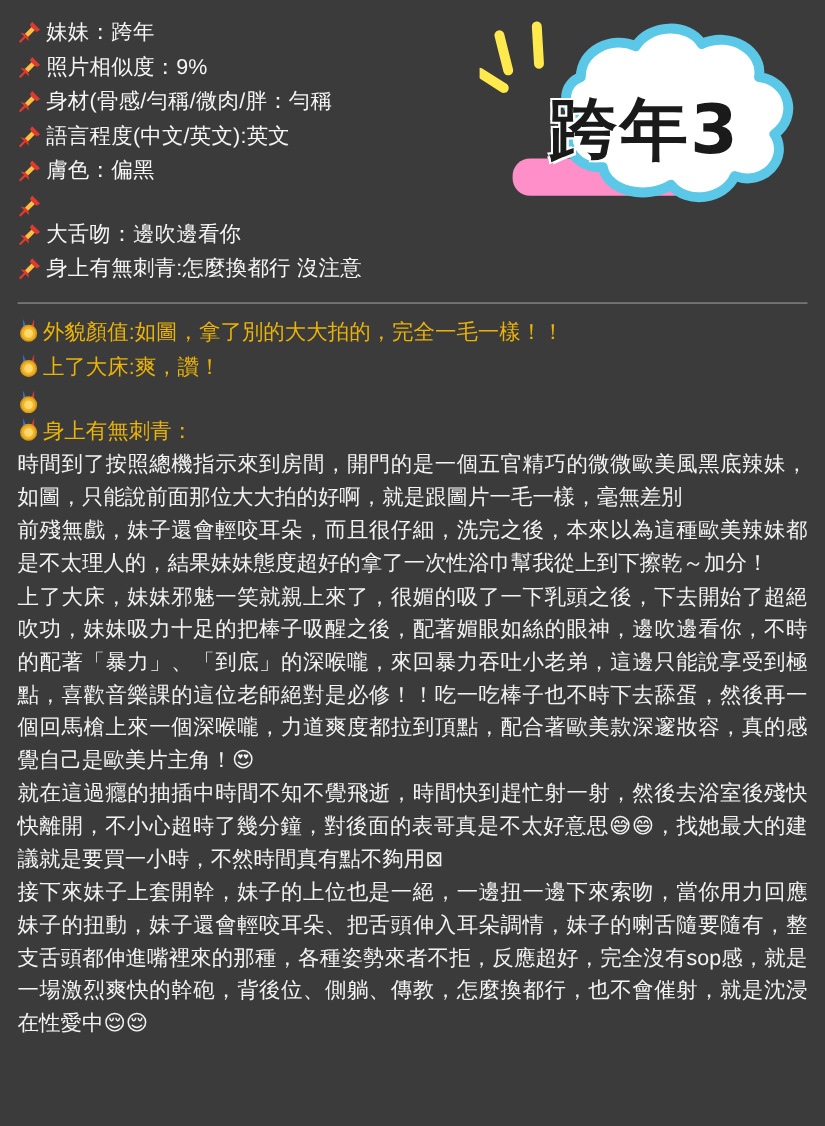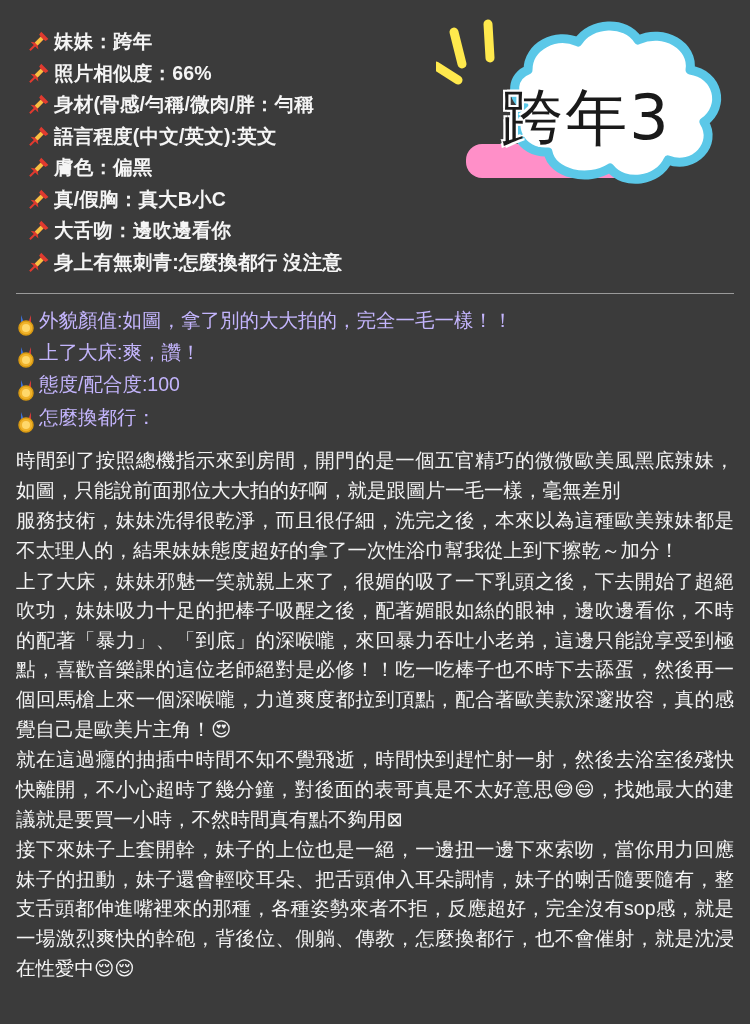--- a/index.html
+++ b/index.html
@@ -20,24 +20,23 @@
     background: #3b3b3b;
     box-sizing: border-box;
     padding: 14px 16px 8px 16px;
     color: #f2f2f2;
   }
 
   
   .spec-list {
     position: relative;
     z-index: 2;
-    margin: 12px;
+    margin: 0;
     padding: 0;
     list-style: none;
-    font-weight: bold;
   }
   .spec-item {
     display: flex;
     align-items: flex-start;
     font-size: 19.5px;
     line-height: 1.62;
     color: #f5f5f5;
     letter-spacing: 0.2px;
   }
   .pin-icon {
@@ -61,37 +60,37 @@
   }
 
   
   .rating-list {
     margin: 0;
     padding: 0;
     list-style: none;
   }
   .rating-item {
     display: flex;
-    align-items: flex-end;
+    align-items: flex-start;
     font-size: 19.5px;
     line-height: 1.66;
-    color: #c4b5fd;
+    color: #eab308;
   }
   .medal-icon {
     flex: 0 0 auto;
     width: 20px;
     height: 22px;
     margin-right: 3px;
     margin-top: 3px;
   }
   .medal-icon svg { display: block; }
 
   
   .review-body {
-    margin-top: 13px;
+    margin-top: 0;
   }
   .review-para {
     font-size: 19.5px;
     line-height: 1.52;
     margin: 0 0 1px 0;
     color: #f3f3f3;
     text-align: justify;
     letter-spacing: 0px;
   }
 
@@ -107,21 +106,21 @@
   }
   .sticker svg { display: block; }
   .sticker-text {
     position: absolute;
     left: 0;
     right: 0;
     top: 58px;
     text-align: center;
     font-family: "DejaVu Sans", sans-serif;
     font-size: 62px;
-    font-weight: normal;
+    font-weight: bold;
     color: #1a1a1a;
     letter-spacing: 2px;
     text-shadow:
       -2px -2px 0 #fff, 2px -2px 0 #fff,
       -2px 2px 0 #fff, 2px 2px 0 #fff;
   }
 </style>
 </head>
 <body>
 
@@ -164,21 +163,21 @@
       </span>
       <span>妹妹：跨年</span>
     </li>
     <li class="spec-item">
       <span class="pin-icon">
         <svg width="22" height="22" viewBox="0 0 22 22" xmlns="http://www.w3.org/2000/svg">
           <path d="M13.2 1.8 L20.4 9 L17.6 11 L15.4 9.6 L9.6 15.4 L10.4 19.6 L7.2 16.4 L2.6 21 L1.2 19.6 L5.8 15 L2.6 11.8 L6.8 12.6 L12.6 6.8 L11.2 4.6 Z" fill="#e03a2f"></path>
           <path d="M12.6 6.8 L15.4 9.6 L9.6 15.4 L6.8 12.6 Z" fill="#f5c242"></path>
         </svg>
       </span>
-      <span>照片相似度：66%</span>
+      <span>照片相似度：9%</span>
     </li>
     <li class="spec-item">
       <span class="pin-icon">
         <svg width="22" height="22" viewBox="0 0 22 22" xmlns="http://www.w3.org/2000/svg">
           <path d="M13.2 1.8 L20.4 9 L17.6 11 L15.4 9.6 L9.6 15.4 L10.4 19.6 L7.2 16.4 L2.6 21 L1.2 19.6 L5.8 15 L2.6 11.8 L6.8 12.6 L12.6 6.8 L11.2 4.6 Z" fill="#e03a2f"></path>
           <path d="M12.6 6.8 L15.4 9.6 L9.6 15.4 L6.8 12.6 Z" fill="#f5c242"></path>
         </svg>
       </span>
       <span>身材(骨感/勻稱/微肉/胖：勻稱</span>
     </li>
@@ -200,21 +199,20 @@
       </span>
       <span>膚色：偏黑</span>
     </li>
     <li class="spec-item">
       <span class="pin-icon">
         <svg width="22" height="22" viewBox="0 0 22 22" xmlns="http://www.w3.org/2000/svg">
           <path d="M13.2 1.8 L20.4 9 L17.6 11 L15.4 9.6 L9.6 15.4 L10.4 19.6 L7.2 16.4 L2.6 21 L1.2 19.6 L5.8 15 L2.6 11.8 L6.8 12.6 L12.6 6.8 L11.2 4.6 Z" fill="#e03a2f"></path>
           <path d="M12.6 6.8 L15.4 9.6 L9.6 15.4 L6.8 12.6 Z" fill="#f5c242"></path>
         </svg>
       </span>
-      <span>真/假胸：真大B小C</span>
     </li>
     <li class="spec-item">
       <span class="pin-icon">
         <svg width="22" height="22" viewBox="0 0 22 22" xmlns="http://www.w3.org/2000/svg">
           <path d="M13.2 1.8 L20.4 9 L17.6 11 L15.4 9.6 L9.6 15.4 L10.4 19.6 L7.2 16.4 L2.6 21 L1.2 19.6 L5.8 15 L2.6 11.8 L6.8 12.6 L12.6 6.8 L11.2 4.6 Z" fill="#e03a2f"></path>
           <path d="M12.6 6.8 L15.4 9.6 L9.6 15.4 L6.8 12.6 Z" fill="#f5c242"></path>
         </svg>
       </span>
       <span>大舌吻：邊吹邊看你</span>
     </li>
@@ -256,36 +254,35 @@
     </li>
     <li class="rating-item">
       <span class="medal-icon">
         <svg width="20" height="22" viewBox="0 0 20 22" xmlns="http://www.w3.org/2000/svg">
           <path d="M5 1 L8 9 L5 9 Z" fill="#3b6fd4"></path>
           <path d="M15 1 L12 9 L15 9 Z" fill="#d43b3b"></path>
           <circle cx="10" cy="14" r="7" fill="#f1b32b" stroke="#d99a12" stroke-width="1.5"></circle>
           <circle cx="10" cy="14" r="4" fill="#ffd86b"></circle>
         </svg>
       </span>
-      <span>態度/配合度:100</span>
-    </li>
-    <li class="rating-item">
-      <span class="medal-icon">
-        <svg width="20" height="22" viewBox="0 0 20 22" xmlns="http://www.w3.org/2000/svg">
-          <path d="M5 1 L8 9 L5 9 Z" fill="#3b6fd4"></path>
-          <path d="M15 1 L12 9 L15 9 Z" fill="#d43b3b"></path>
-          <circle cx="10" cy="14" r="7" fill="#f1b32b" stroke="#d99a12" stroke-width="1.5"></circle>
-          <circle cx="10" cy="14" r="4" fill="#ffd86b"></circle>
-        </svg>
-      </span>
-      <span>怎麼換都行：</span>
+    </li>
+    <li class="rating-item">
+      <span class="medal-icon">
+        <svg width="20" height="22" viewBox="0 0 20 22" xmlns="http://www.w3.org/2000/svg">
+          <path d="M5 1 L8 9 L5 9 Z" fill="#3b6fd4"></path>
+          <path d="M15 1 L12 9 L15 9 Z" fill="#d43b3b"></path>
+          <circle cx="10" cy="14" r="7" fill="#f1b32b" stroke="#d99a12" stroke-width="1.5"></circle>
+          <circle cx="10" cy="14" r="4" fill="#ffd86b"></circle>
+        </svg>
+      </span>
+      <span>身上有無刺青：</span>
     </li>
   </ul>
 
   <div class="review-body">
     <p class="review-para">時間到了按照總機指示來到房間，開門的是一個五官精巧的微微歐美風黑底辣妹，如圖，只能說前面那位大大拍的好啊，就是跟圖片一毛一樣，毫無差別</p>
-    <p class="review-para">服務技術，妹妹洗得很乾淨，而且很仔細，洗完之後，本來以為這種歐美辣妹都是不太理人的，結果妹妹態度超好的拿了一次性浴巾幫我從上到下擦乾～加分！</p>
+    <p class="review-para">前殘無戲，妹子還會輕咬耳朵，而且很仔細，洗完之後，本來以為這種歐美辣妹都是不太理人的，結果妹妹態度超好的拿了一次性浴巾幫我從上到下擦乾～加分！</p>
     <p class="review-para">上了大床，妹妹邪魅一笑就親上來了，很媚的吸了一下乳頭之後，下去開始了超絕吹功，妹妹吸力十足的把棒子吸醒之後，配著媚眼如絲的眼神，邊吹邊看你，不時的配著「暴力」、「到底」的深喉嚨，來回暴力吞吐小老弟，這邊只能說享受到極點，喜歡音樂課的這位老師絕對是必修！！吃一吃棒子也不時下去舔蛋，然後再一個回馬槍上來一個深喉嚨，力道爽度都拉到頂點，配合著歐美款深邃妝容，真的感覺自己是歐美片主角！😍</p>
     <p class="review-para">就在這過癮的抽插中時間不知不覺飛逝，時間快到趕忙射一射，然後去浴室後殘快快離開，不小心超時了幾分鐘，對後面的表哥真是不太好意思😅😄，找她最大的建議就是要買一小時，不然時間真有點不夠用⊠</p>
     <p class="review-para">接下來妹子上套開幹，妹子的上位也是一絕，一邊扭一邊下來索吻，當你用力回應妹子的扭動，妹子還會輕咬耳朵、把舌頭伸入耳朵調情，妹子的喇舌隨要隨有，整支舌頭都伸進嘴裡來的那種，各種姿勢來者不拒，反應超好，完全沒有sop感，就是一場激烈爽快的幹砲，背後位、側躺、傳教，怎麼換都行，也不會催射，就是沈浸在性愛中😌😌</p>
   </div>
 
 </div>
 
 </body></html>

